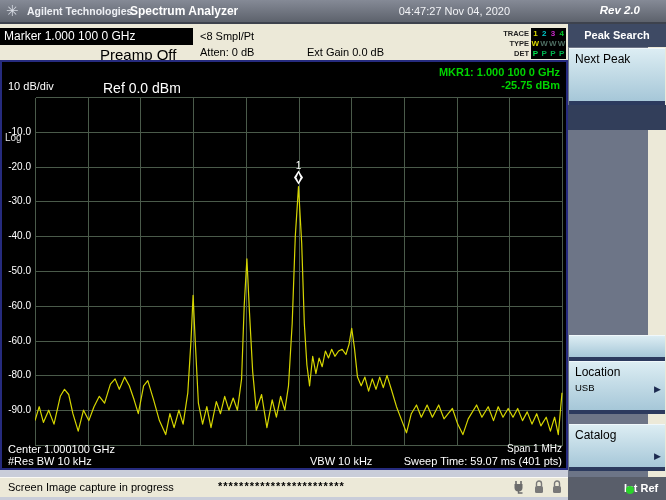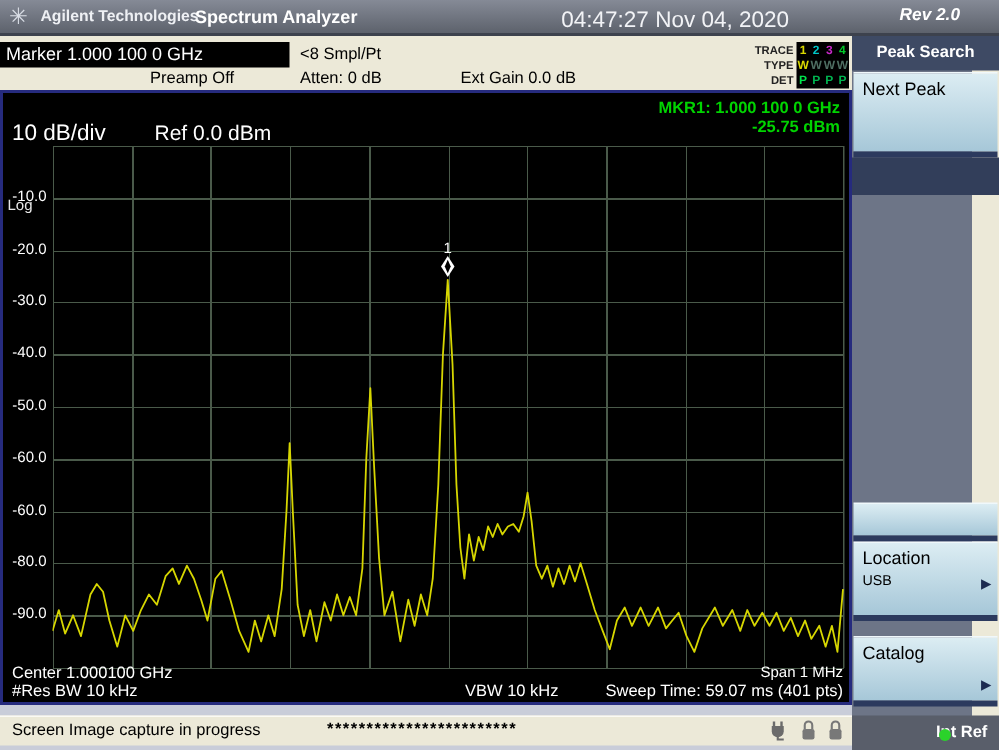--- a/index.html
+++ b/index.html
@@ -6,41 +6,41 @@
   #screen{position:relative;width:666px;height:500px;background:#ece9d8;
     font-family:"Liberation Sans",sans-serif;overflow:hidden;-webkit-font-smoothing:none;}
   .abs{position:absolute;white-space:nowrap;}
 
   
   .titlebar{position:absolute;left:0;top:0;width:666px;height:22px;
     background:linear-gradient(#858a96,#5d626c);border-bottom:2px solid #3d424d;}
   .logo{left:6px;top:2px;font-size:15px;color:#d9dde5;}
   .brand{left:27px;top:5px;font-size:10.5px;font-weight:bold;color:#eef0f4;}
   .apptitle{left:130px;top:4px;font-size:12px;font-weight:bold;color:#ffffff;}
-  .datetime{right:140px;top:5px;font-size:15px;color:#f2f3f6;}
+  .datetime{right:156px;top:5px;font-size:11px;color:#f2f3f6;}
   .rev{right:26px;top:4px;font-size:11.5px;font-weight:bold;font-style:italic;color:#ffffff;}
 
   
   .measbar{position:absolute;left:0;top:24px;width:568px;height:36px;background:#ece9d8;color:#000;}
   .markerbox{position:absolute;left:0;top:4px;width:193px;height:17px;background:#000;
     color:#fff;font-size:12px;line-height:17px;padding-left:4px;box-sizing:border-box;}
   .sampling{left:200px;top:6px;font-size:11px;}
-  .preamp{left:100px;top:22px;font-size:11px;}
+  .preamp{left:100px;top:22px;font-size:15px;}
   .atten{left:200px;top:22px;font-size:11px;}
   .extgain{left:307px;top:22px;font-size:11px;}
   .lg-labels{position:absolute;left:478px;top:5px;width:51px;text-align:right;
     font-size:7.5px;line-height:10px;color:#222;font-weight:bold;}
   .lg-box{position:absolute;left:531px;top:4px;width:35px;height:31px;background:#000;
     padding-top:1px;box-sizing:border-box;}
   .lg-row{display:flex;justify-content:space-around;font-size:8px;font-weight:bold;line-height:10px;}
 
   
   .display{position:absolute;left:0;top:60px;width:568px;height:410px;background:#000;
     border:2px solid #262b7e;box-sizing:border-box;}
-  .ampscale{left:6px;top:18px;font-size:15px;color:#fff;}
+  .ampscale{left:6px;top:18px;font-size:11px;color:#fff;}
   .reflevel{left:101px;top:18px;font-size:14px;color:#fff;}
   .logtxt{left:3px;top:36px;font-size:10px;color:#e8e8e8;margin-top:34px;}
   .mkrread{right:6px;top:4px;font-size:11px;line-height:13px;color:#00d400;text-align:right;font-weight:bold;}
   .ytick{position:absolute;left:0;width:29px;text-align:right;font-size:10px;color:#fff;white-space:nowrap;}
   .plotwrap{position:absolute;left:33px;top:35px;}
   .annc{left:6px;top:381px;font-size:11px;color:#fff;}
   .annrb{left:6px;top:393px;font-size:11px;color:#fff;}
   .annsp{right:4px;top:381px;font-size:10px;color:#fff;}
   .annvb{left:308px;top:393px;font-size:11px;color:#fff;}
   .annsw{right:4px;top:393px;font-size:11px;color:#fff;}

